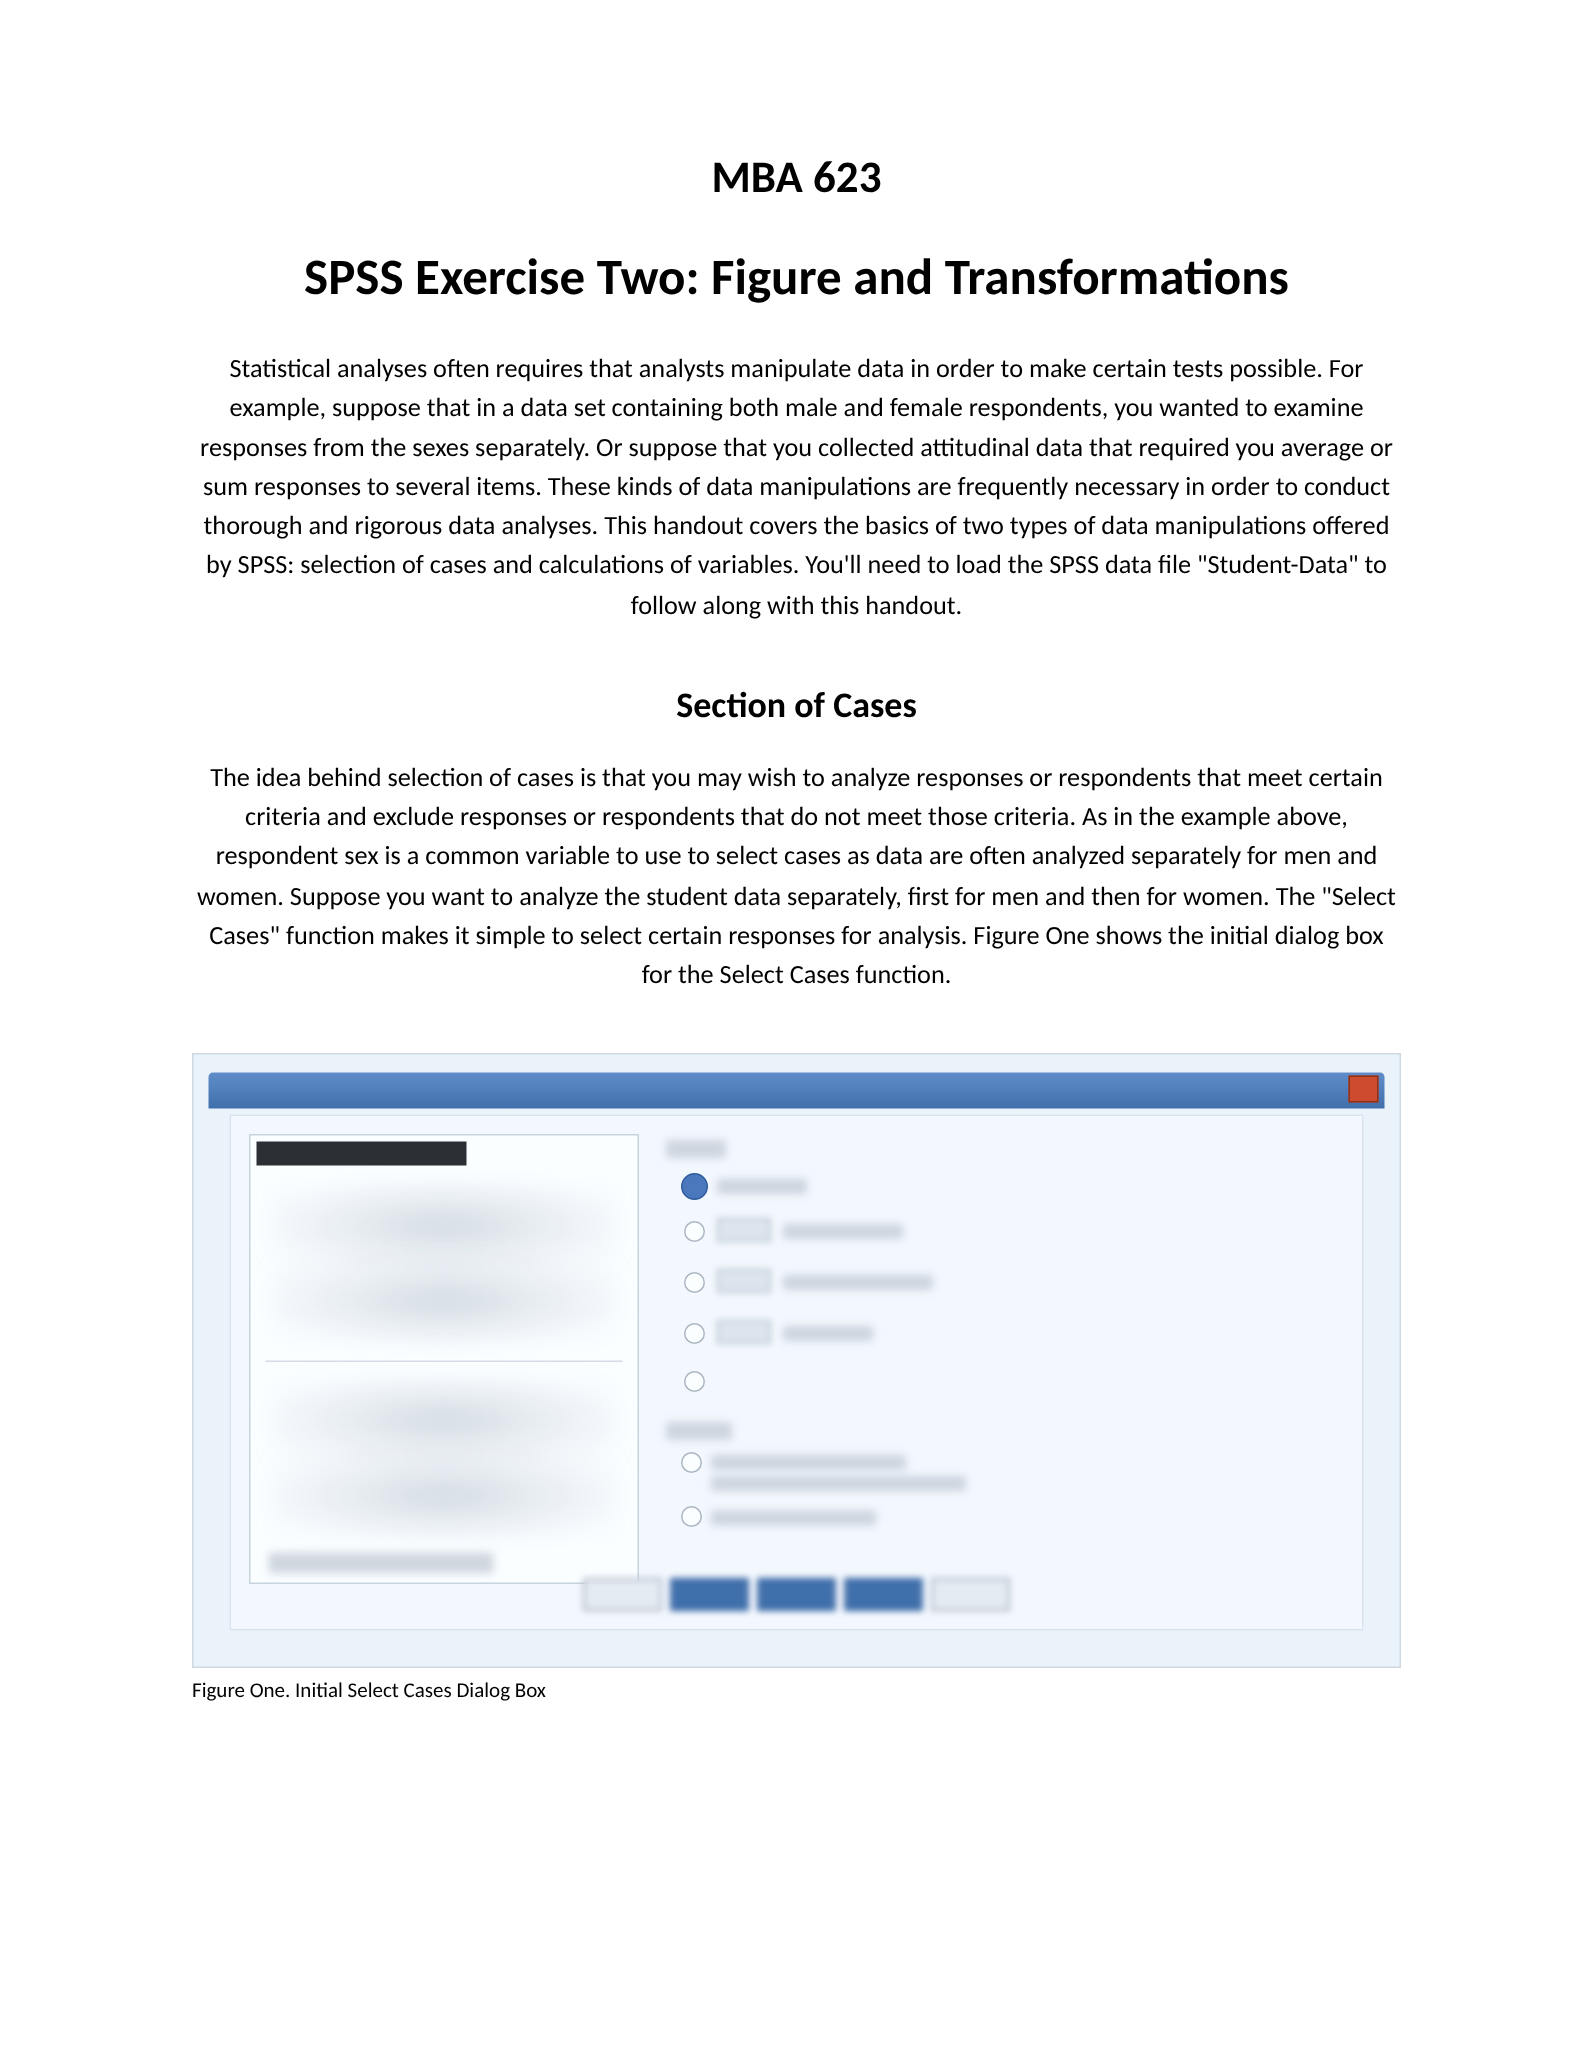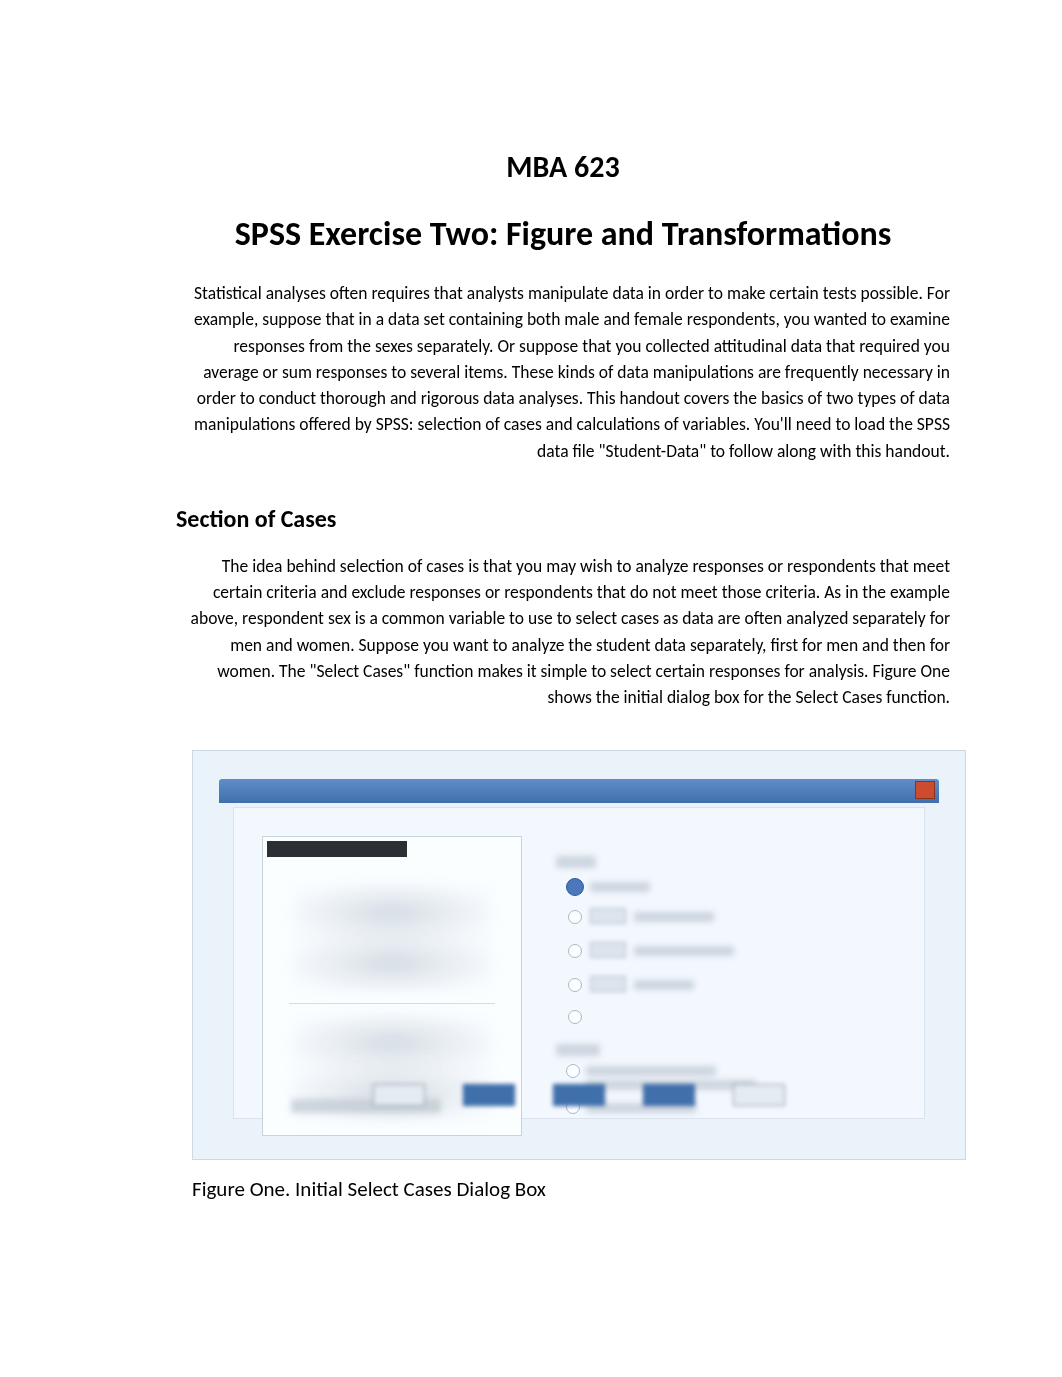--- a/index.html
+++ b/index.html
@@ -1,16 +1,16 @@
 <!DOCTYPE html>
 <html><head>
   <meta charset="utf-8">
   <style>
     * {
-      margin: 16px;
+      margin: 0;
       padding: 0;
       box-sizing: border-box;
     }
     body {
       font-family: Calibri, 'Segoe UI', Arial, sans-serif;
       background: #ffffff;
       width: 1062px;
       min-height: 1377px;
       padding: 100px 128px 80px 128px;
       color: #000000;
@@ -23,25 +23,25 @@
     }
     .title {
       text-align: center;
       font-size: 34px;
       font-weight: bold;
       margin-bottom: 26px;
     }
     .paragraph {
       font-size: 17.5px;
       line-height: 1.5;
-      text-align: right;
+      text-align: center;
       margin-bottom: 40px;
     }
     .section-header {
-      text-align: left;
+      text-align: center;
       font-size: 24px;
       font-weight: bold;
       margin-top: 40px;
       margin-bottom: 20px;
     }
     .figure-wrapper {
       margin-top: 10px;
     }
     .dialog-mock {
       width: 100%;
@@ -188,21 +188,21 @@
       height: 22px;
       border: 1px solid #8a97a4;
       background: #e0e6ec;
       filter: blur(2px);
     }
     .btn.primary {
       background: #3f6ea8;
       border-color: #2f5a99;
     }
     .figure-caption {
-      font-size: 21px;
+      font-size: 14px;
       margin-top: 6px;
     }
   </style>
 </head>
 <body>
 
 <h2 class="course-header">MBA 623</h2>
 
 <h1 class="title">SPSS Exercise Two: Figure and Transformations</h1>
 

